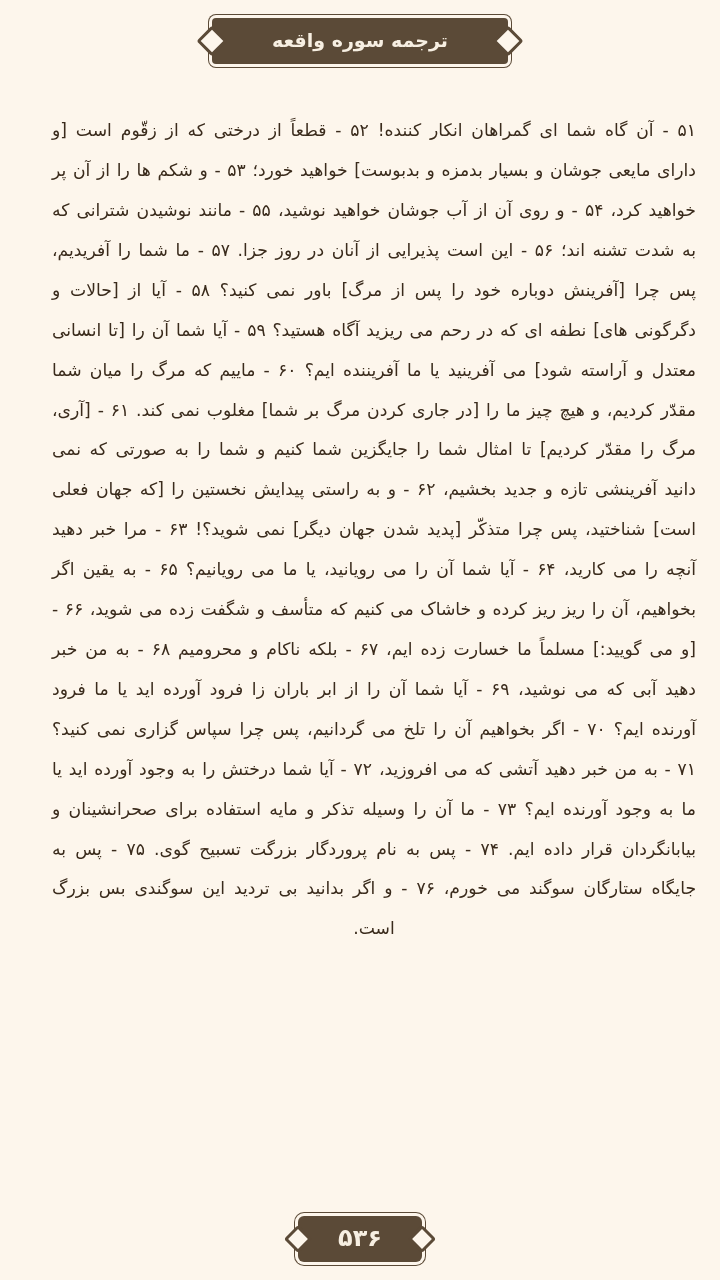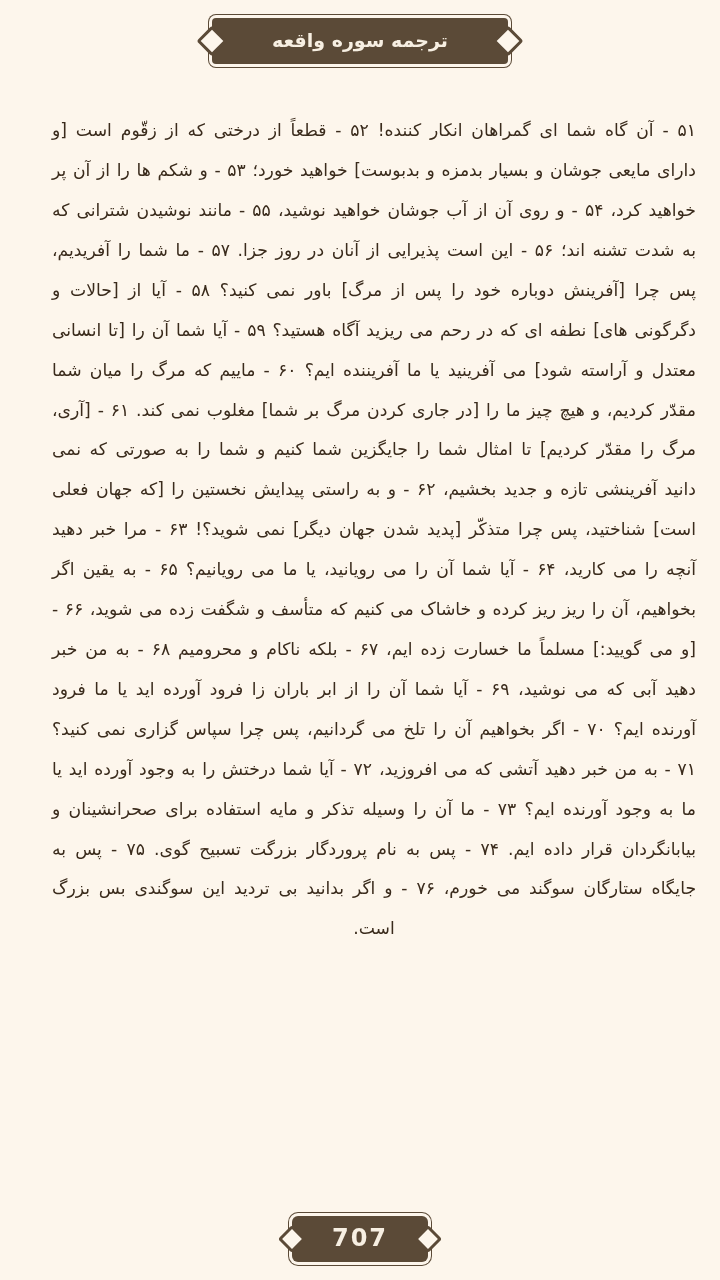--- a/index.html
+++ b/index.html
@@ -118,14 +118,14 @@
   <span class="plaque-wing"></span>
   <div class="title-plaque">ترجمه سوره واقعه</div>
   <span class="plaque-wing"></span>
 </div>
 
 <div class="page-body">
   <p class="ayah-text">۵۱ - آن گاه شما ای گمراهان انکار کننده! ۵۲ - قطعاً از درختی که از زقّوم است [و دارای مایعی جوشان و بسیار بدمزه و بدبوست] خواهید خورد؛ ۵۳ - و شکم ها را از آن پر خواهید کرد، ۵۴ - و روی آن از آب جوشان خواهید نوشید، ۵۵ - مانند نوشیدن شترانی که به شدت تشنه اند؛ ۵۶ - این است پذیرایی از آنان در روز جزا. ۵۷ - ما شما را آفریدیم، پس چرا [آفرینش دوباره خود را پس از مرگ] باور نمی کنید؟ ۵۸ - آیا از [حالات و دگرگونی های] نطفه ای که در رحم می ریزید آگاه هستید؟ ۵۹ - آیا شما آن را [تا انسانی معتدل و آراسته شود] می آفرینید یا ما آفریننده ایم؟ ۶۰ - ماییم که مرگ را میان شما مقدّر کردیم، و هیچ چیز ما را [در جاری کردن مرگ بر شما] مغلوب نمی کند. ۶۱ - [آری، مرگ را مقدّر کردیم] تا امثال شما را جایگزین شما کنیم و شما را به صورتی که نمی دانید آفرینشی تازه و جدید بخشیم، ۶۲ - و به راستی پیدایش نخستین را [که جهان فعلی است] شناختید، پس چرا متذکّر [پدید شدن جهان دیگر] نمی شوید؟! ۶۳ - مرا خبر دهید آنچه را می کارید، ۶۴ - آیا شما آن را می رویانید، یا ما می رویانیم؟ ۶۵ - به یقین اگر بخواهیم، آن را ریز ریز کرده و خاشاک می کنیم که متأسف و شگفت زده می شوید، ۶۶ - [و می گویید:] مسلماً ما خسارت زده ایم، ۶۷ - بلکه ناکام و محرومیم ۶۸ - به من خبر دهید آبی که می نوشید، ۶۹ - آیا شما آن را از ابر باران زا فرود آورده اید یا ما فرود آورنده ایم؟ ۷۰ - اگر بخواهیم آن را تلخ می گردانیم، پس چرا سپاس گزاری نمی کنید؟ ۷۱ - به من خبر دهید آتشی که می افروزید، ۷۲ - آیا شما درختش را به وجود آورده اید یا ما به وجود آورنده ایم؟ ۷۳ - ما آن را وسیله تذکر و مایه استفاده برای صحرانشینان و بیابانگردان قرار داده ایم. ۷۴ - پس به نام پروردگار بزرگت تسبیح گوی. ۷۵ - پس به جایگاه ستارگان سوگند می خورم، ۷۶ - و اگر بدانید بی تردید این سوگندی بس بزرگ است.</p>
 </div>
 
 <div class="footer">
-  <div class="page-badge">707</div>
+  <div class="page-badge">۵۳۶</div>
 </div>
 
 </body></html>

